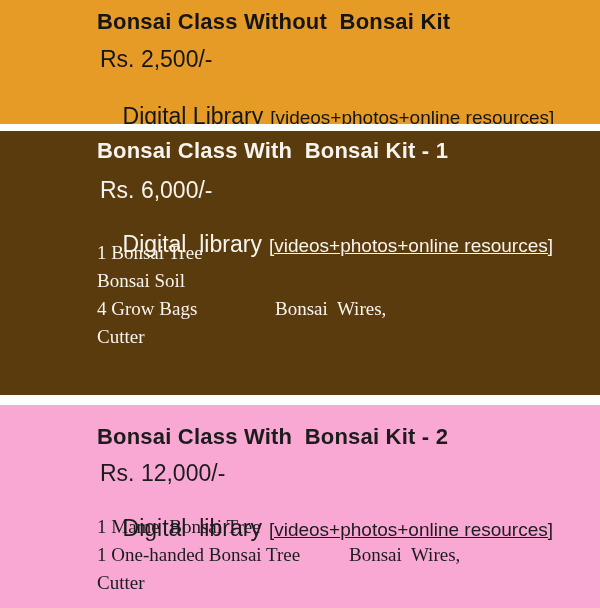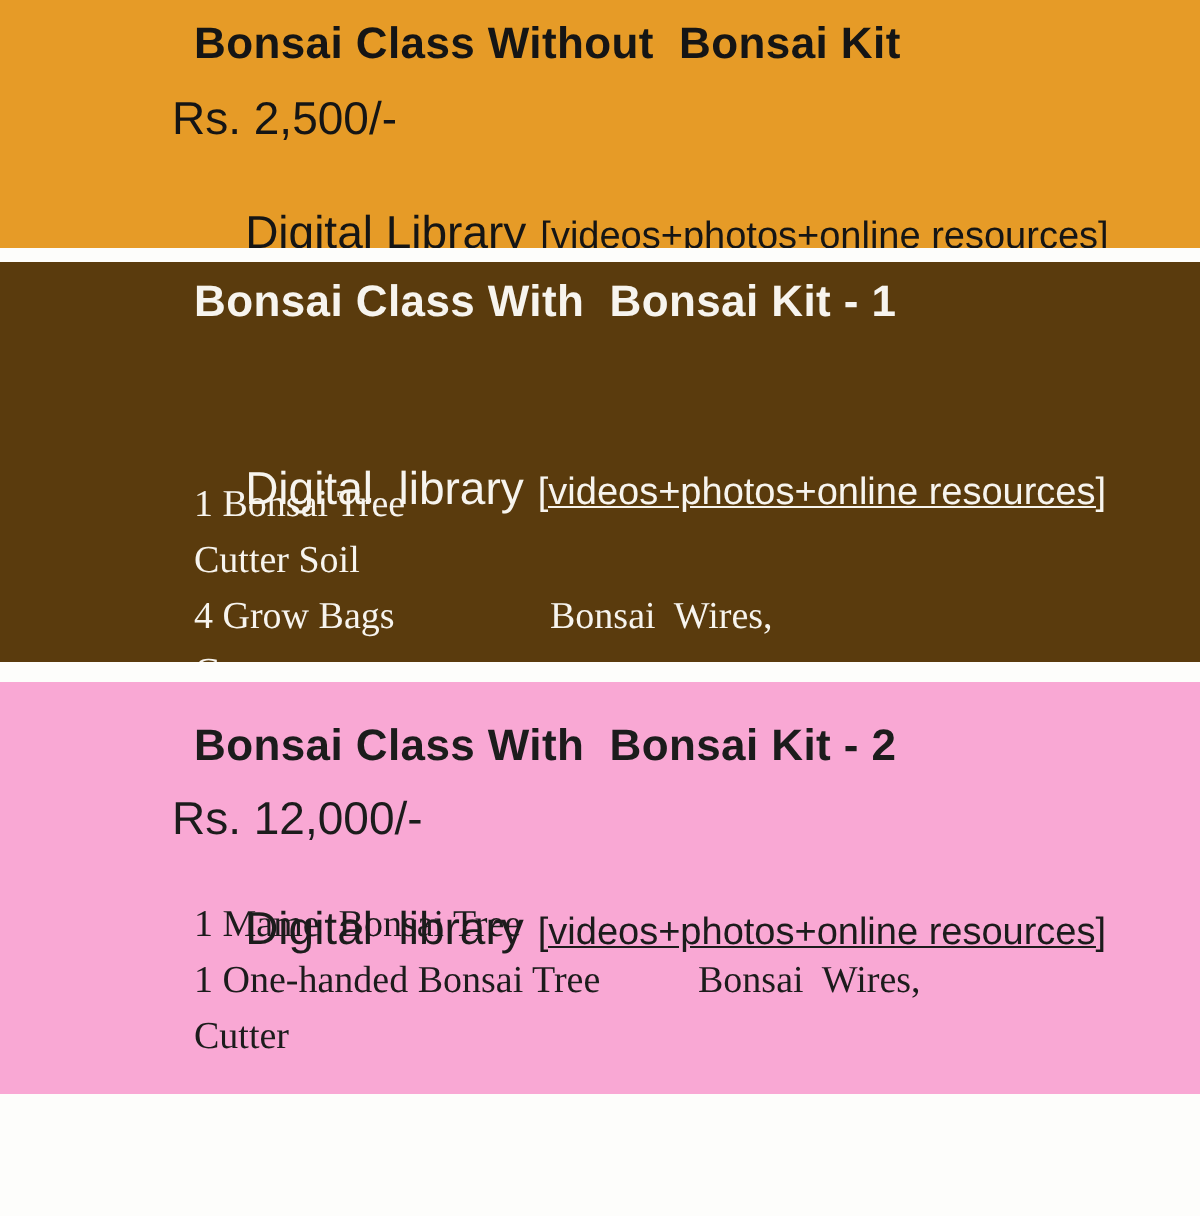--- a/index.html
+++ b/index.html
@@ -9,36 +9,36 @@
     background: #fdfdfb;
     font-family: "Liberation Sans", sans-serif;
     overflow: hidden;
   }
   .band {
     position: relative;
     width: 600px;
     overflow: hidden;
   }
   #band1 { height: 124px; background: #e69b27; color: #151515; margin-bottom: 7px; }
-  #band2 { height: 200px; background: #5a3b0d; color: #f7f4ee; margin-bottom: 10px; }
+  #band2 { height: 264px; background: #5a3b0d; color: #f7f4ee; margin-bottom: 10px; }
   #band3 { height: 206px; background: #f9a8d4; color: #1c1c1c; }
 
   .card-title {
     position: absolute;
     left: 97px;
     margin: 0;
     font-size: 22px;
     font-weight: bold;
     letter-spacing: 0.2px;
     white-space: pre-wrap;
     line-height: 1.15;
   }
   .price {
     position: absolute;
-    left: 86px;
+    left: 100px;
     font-size: 23px;
     white-space: pre-wrap;
     line-height: 1.1;
   }
   .digital {
     position: absolute;
     left: 97px;
     right: 10px;
     font-size: 23px;
     white-space: pre-wrap;
@@ -79,29 +79,30 @@
 <section class="band" id="band1">
   <h2 class="card-title">Bonsai Class Without  Bonsai Kit</h2>
   <div class="price">Rs. 2,500/-</div>
   <div class="digital">
     <span class="label">Digital Library</span><span class="detail">[videos+photos+online resources]</span>
   </div>
 </section>
 
 <section class="band" id="band2">
   <h2 class="card-title">Bonsai Class With  Bonsai Kit - 1</h2>
+  <div class="price">Rs. 6,000/-</div>
   <div class="digital">
     <span class="label">Digital  library</span><span class="detail">[videos+photos+online resources]</span>
   </div>
   <div class="rows">
     <div class="row">
       <span class="cell">1 Bonsai Tree</span>
     </div>
     <div class="row">
-      <span class="cell">Cutter Soil</span>
+      <span class="cell">Bonsai Soil</span>
     </div>
     <div class="row">
       <span class="cell">4 Grow Bags</span>
       <span class="cell">Bonsai  Wires,</span>
     </div>
     <div class="row">
       <span class="cell">Cutter</span>
       <span class="cell"></span>
     </div>
   </div>

